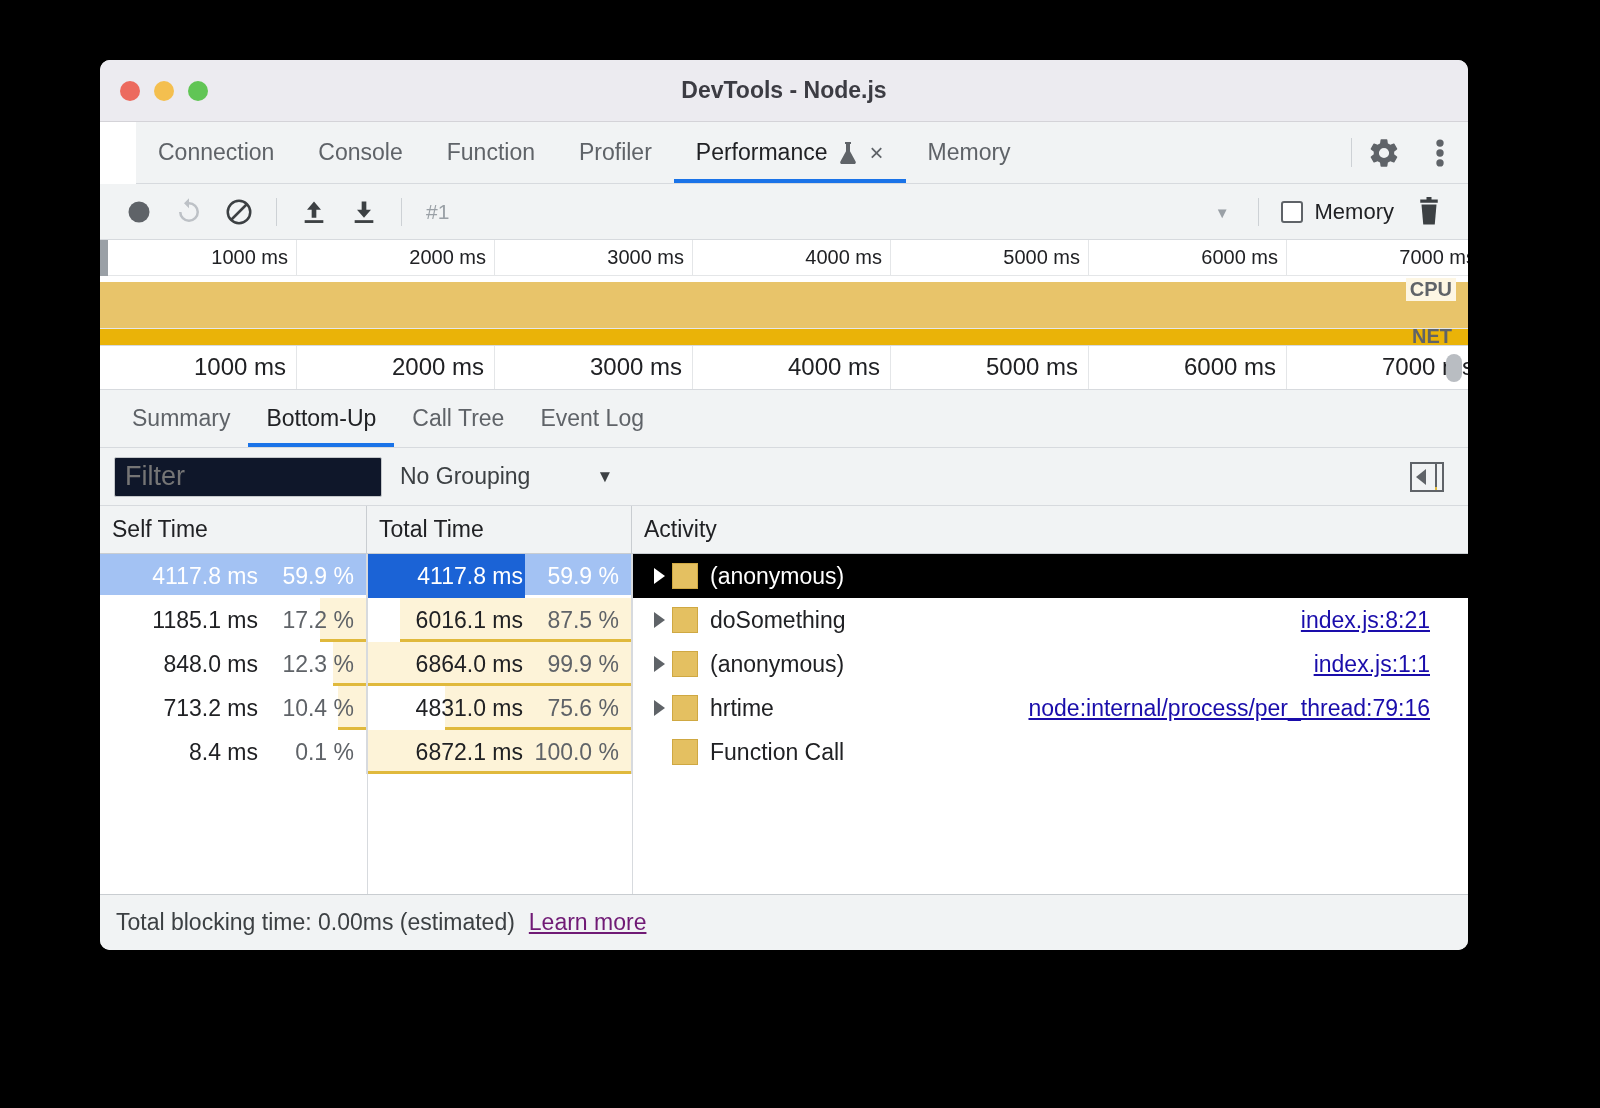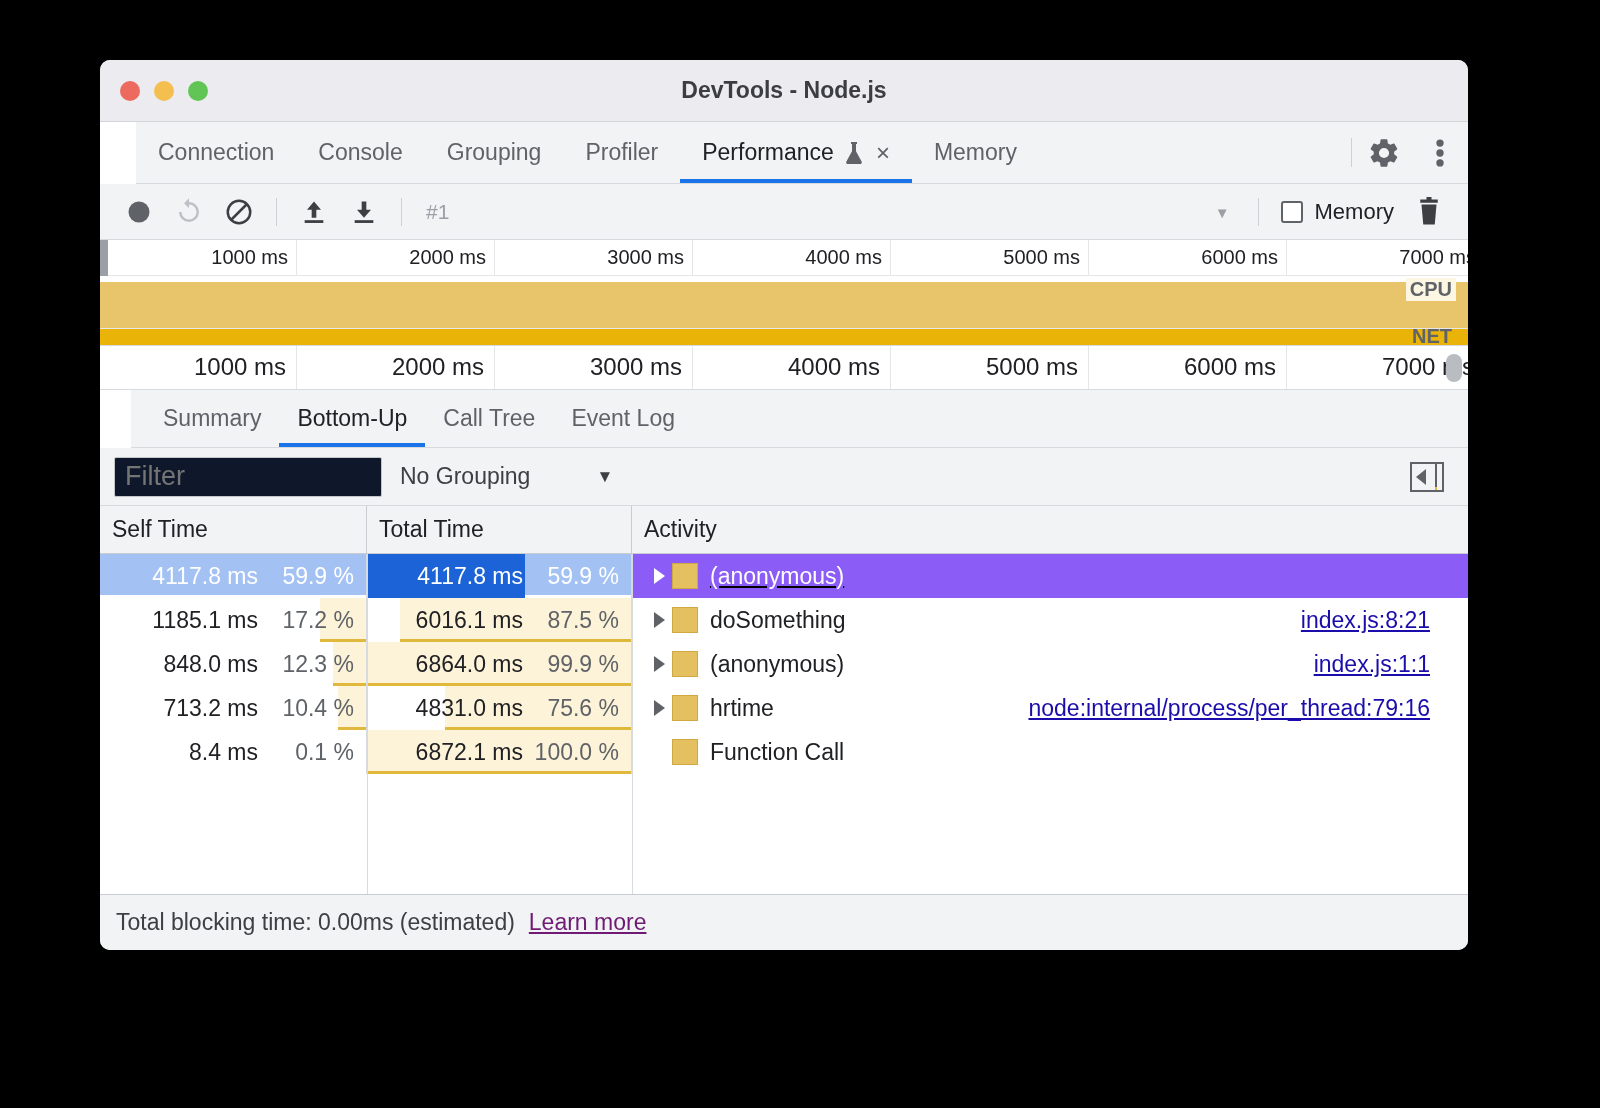--- a/index.html
+++ b/index.html
@@ -222,21 +222,20 @@
   }
   
   .subtabs {
     height: 58px;
     background: #f1f3f4;
     border-bottom: 1px solid #d7dade;
     display: flex;
     align-items: stretch;
     padding-left: 14px;
     flex: 0 0 auto;
-    margin-left: 31px;
   }
   .subtab {
     display: flex; align-items: center;
     padding: 0 18px;
     font-size: 23px;
     color: #5f6368;
     position: relative;
   }
   .subtab.active { color: #202124; }
   .subtab.active::after {
@@ -314,21 +313,21 @@
   }
   .col-self  { width: 267px; flex: 0 0 267px; }
   .col-total { width: 265px; flex: 0 0 265px; }
   .col-act   { flex: 1 1 auto; border-right: none; }
   .tbody { position: relative; }
   .row {
     display: flex;
     height: 44px;
     align-items: stretch;
   }
-  .row.selected { background: #8b5cf6; text-decoration: underline; }
+  .row.selected { background: #000000; text-decoration: underline; }
   .cell-num {
     position: relative;
     display: flex; align-items: center; justify-content: flex-end;
     padding-right: 12px;
     font-size: 23px;
     color: #202124;
     border-right: 1px solid #d7dade;
     overflow: hidden;
   }
   .bar {
@@ -425,21 +424,21 @@
   </div>
 
   <div class="tabbar">
     <div class="tab">
       <span>Connection</span>
     </div>
     <div class="tab">
       <span>Console</span>
     </div>
     <div class="tab">
-      <span>Grouping</span>
+      <span>Function</span>
     </div>
     <div class="tab">
       <span>Profiler</span>
     </div>
     <div class="tab active">
       <span>Performance</span>
       <span class="flask-icon">
         <svg width="20" height="26" viewBox="0 0 20 26">
             <path d="M7 2h6v2h-1v7.2l5.6 10.2c.7 1.3-.2 2.6-1.6 2.6H4c-1.4 0-2.3-1.3-1.6-2.6L8 11.2V4H7V2z" fill="#5f6368"></path>
           </svg>

